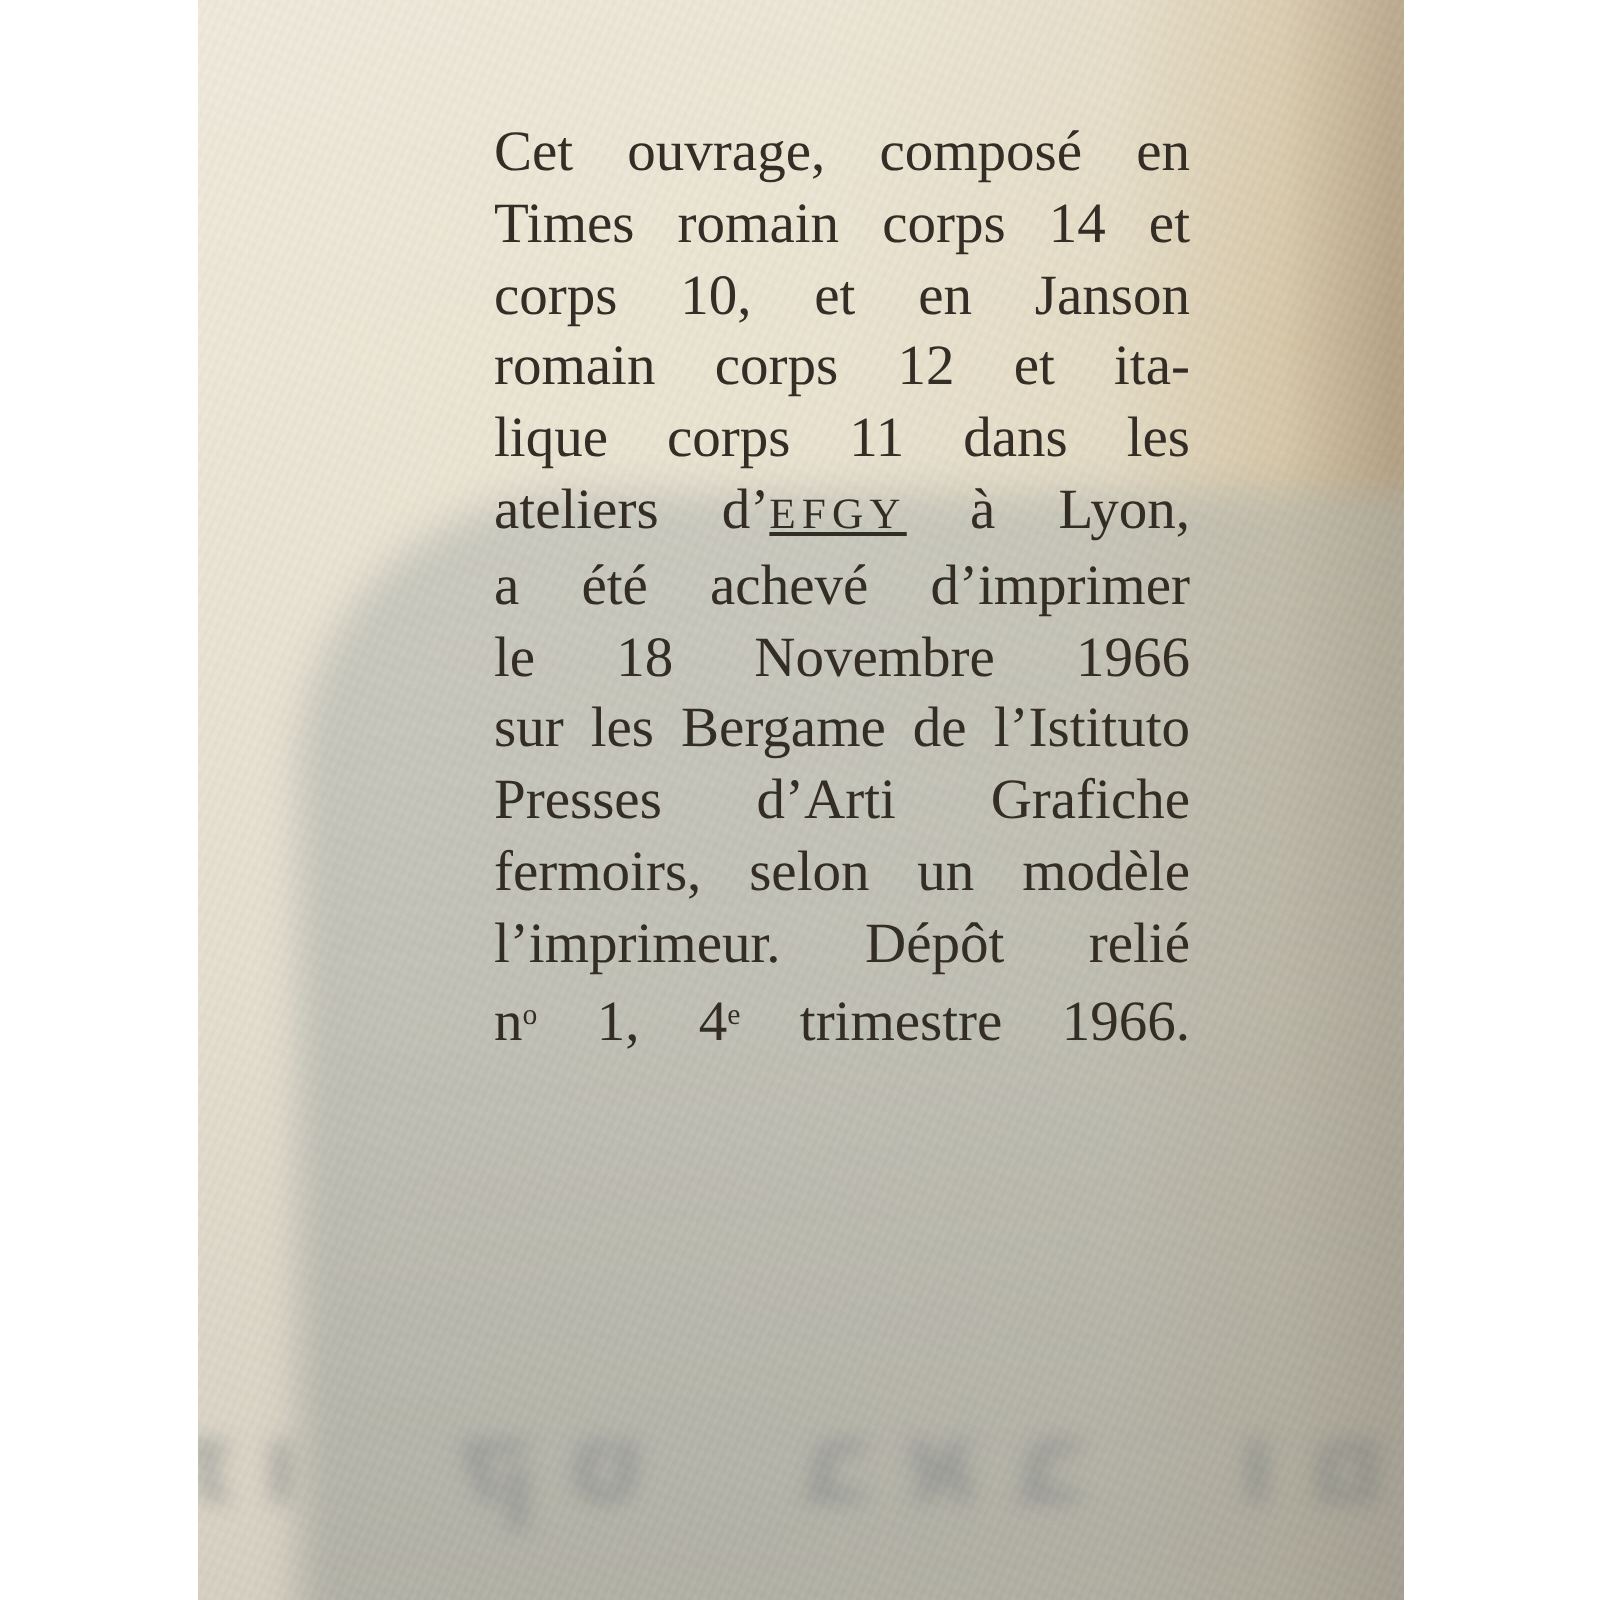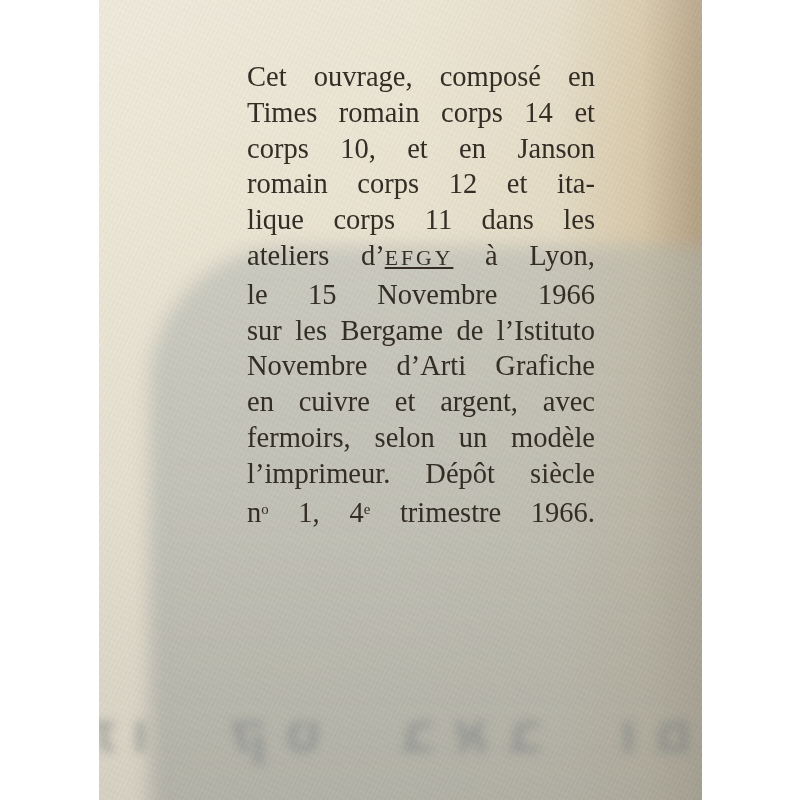--- a/index.html
+++ b/index.html
@@ -116,22 +116,22 @@
     <div class="show-through-overlay"></div>
     <div class="show-through-text">תו קט באב ום</div>
     <div class="grain"></div>
     <div class="colophon">
         <div class="text-line"><span class="seg-n">Cet ouvrage, composé en</span></div>
         <div class="text-line"><span class="seg-n">Times romain corps 14 et</span></div>
         <div class="text-line"><span class="seg-n">corps 10, et en Janson</span></div>
         <div class="text-line"><span class="seg-n">romain corps 12 et ita-</span></div>
         <div class="text-line"><span class="seg-n">lique corps 11 dans les</span></div>
         <div class="text-line"><span class="seg-n">ateliers d’</span><span class="seg-sc">efgy</span><span class="seg-n"> à Lyon,</span></div>
-        <div class="text-line"><span class="seg-n">le 15 Novembre 1966</span></div>
+        <div class="text-line"><span class="seg-n">a été achevé d’imprimer</span></div>
+        <div class="text-line"><span class="seg-n">le 18 Novembre 1966</span></div>
         <div class="text-line"><span class="seg-n">sur les Bergame de l’Istituto</span></div>
-        <div class="text-line"><span class="seg-n">Novembre d’Arti Grafiche</span></div>
-        <div class="text-line"><span class="seg-n">en cuivre et argent, avec</span></div>
+        <div class="text-line"><span class="seg-n">Presses d’Arti Grafiche</span></div>
         <div class="text-line"><span class="seg-n">fermoirs, selon un modèle</span></div>
-        <div class="text-line"><span class="seg-n">l’imprimeur. Dépôt siècle</span></div>
+        <div class="text-line"><span class="seg-n">l’imprimeur. Dépôt relié</span></div>
         <div class="text-line"><span class="seg-n">n</span><span class="seg-sup">o</span><span class="seg-n"> 1, 4</span><span class="seg-sup">e</span><span class="seg-n"> trimestre 1966.</span></div>
       </div>
   </div>
 </div>
 
 </body></html>

